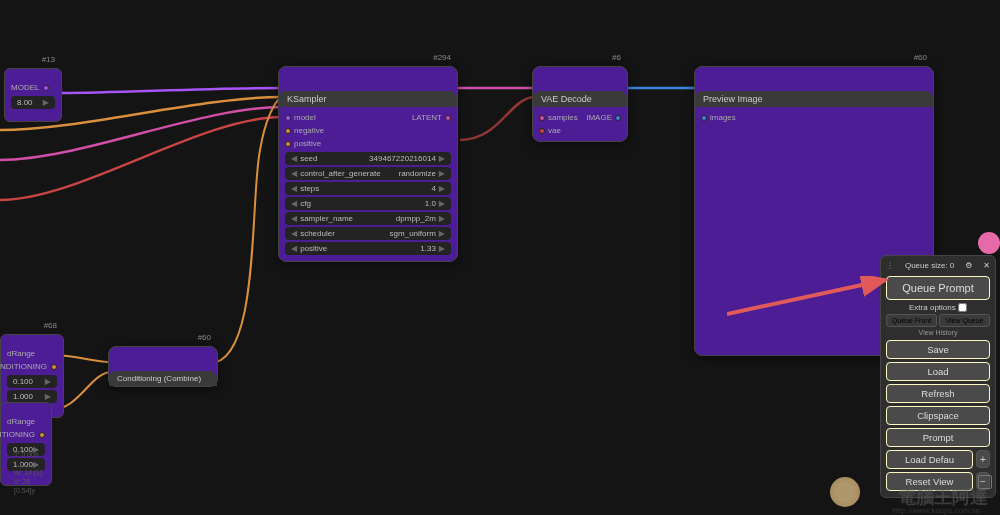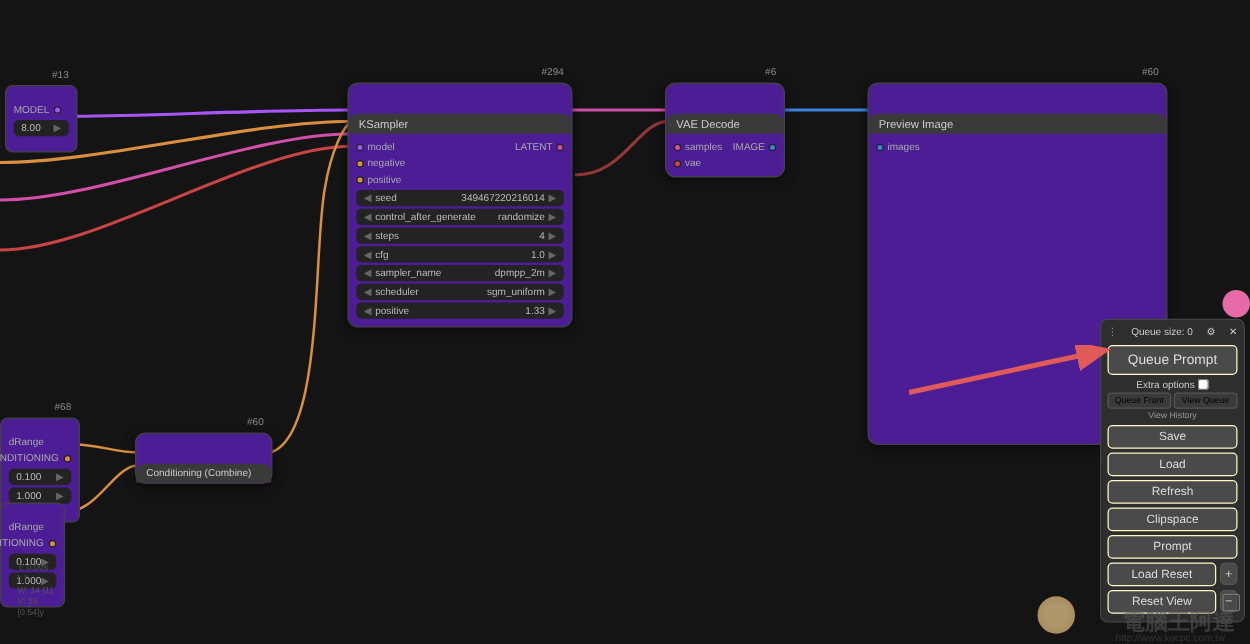--- a/index.html
+++ b/index.html
@@ -284,21 +284,21 @@
       <button class="sm">Queue Front</button>
       <button class="sm">View Queue</button>
     </div>
   <div class="link">View History</div>
   <button class="btn">Save</button>
   <button class="btn">Load</button>
   <button class="btn">Refresh</button>
   <button class="btn">Clipspace</button>
   <button class="btn">Prompt</button>
   <div class="row-flex">
-      <button class="btn" style="flex:1;">Load Reset</button>
+      <button class="btn" style="flex:1;">Load Defau</button>
       <div class="plus">+</div>
     </div>
   <div class="row-flex">
       <button class="btn" style="flex:1;">Reset View</button>
       <div class="minus">−</div>
     </div>
 </div>
 
 <svg class="arrow" width="170" height="40">
   <defs>

